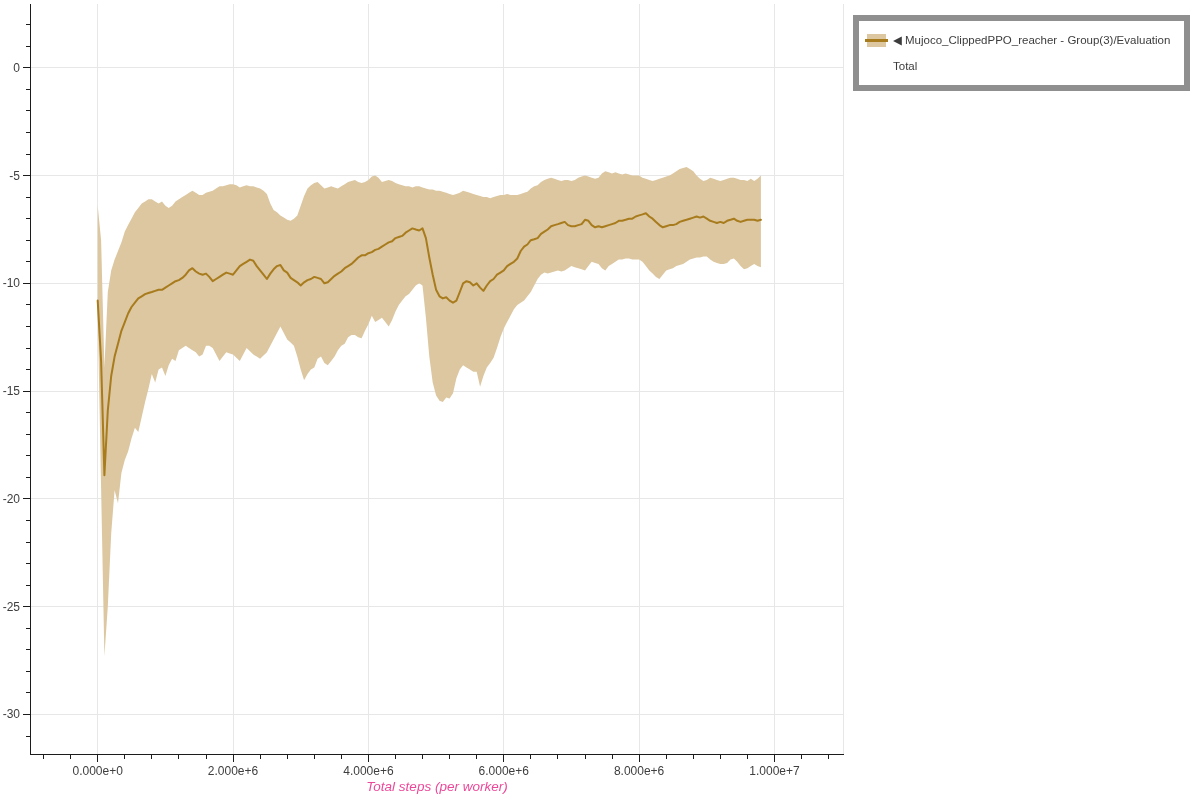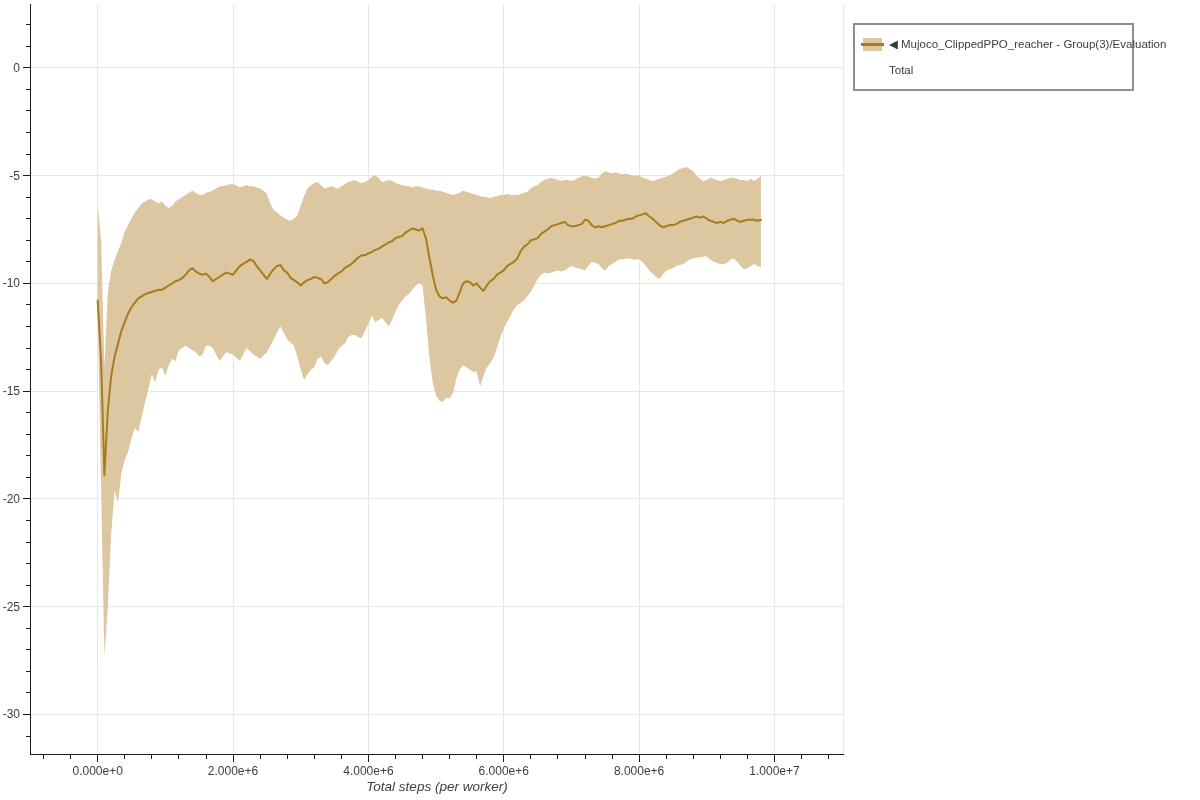--- a/index.html
+++ b/index.html
@@ -8,24 +8,23 @@
     font-family:"Liberation Sans", sans-serif;position:relative;
   }
   .stage{position:absolute;left:0;top:0;width:1200px;height:800px;}
   svg#plot{position:absolute;left:0;top:0;}
   svg text{font-family:"Liberation Sans", sans-serif;font-size:12px;}
   .xaxis-title{
     position:absolute;left:0;top:779px;width:874px;text-align:center;
     font-size:13.5px;font-style:italic;color:#4c4c4c;
   }
   .legend{
-    position:absolute;left:853px;top:15px;width:281px;min-height:63px;
-    background:#ffffff;border:2px solid #737373;box-sizing:border-box;
+    position:absolute;left:853px;top:15px;width:337px;min-height:63px;
+    background:#ffffff;border:6px solid #737373;box-sizing:border-box;
     padding:6px 8px;
-    margin-top:8px;
   }
   .legend-entry{display:flex;align-items:flex-start;cursor:pointer;}
   .swatch{
     position:relative;width:19px;height:13px;margin-top:7px;flex:0 0 auto;
   }
   .swatch-line{
     position:absolute;left:-2px;right:-2px;top:5px;height:3px;
   }
   .legend-text{
     margin-left:7px;font-size:11.5px;line-height:26px;color:#3c3c3c;
@@ -138,21 +137,21 @@
         <text x="20" y="71.8" text-anchor="end" fill="#3e3e3e">0</text>
         <text x="20" y="179.6" text-anchor="end" fill="#3e3e3e">-5</text>
         <text x="20" y="287.3" text-anchor="end" fill="#3e3e3e">-10</text>
         <text x="20" y="395.1" text-anchor="end" fill="#3e3e3e">-15</text>
         <text x="20" y="502.9" text-anchor="end" fill="#3e3e3e">-20</text>
         <text x="20" y="610.6" text-anchor="end" fill="#3e3e3e">-25</text>
         <text x="20" y="718.4" text-anchor="end" fill="#3e3e3e">-30</text>
       </g>
   </svg>
 
-  <div class="xaxis-title" style="color: #404040;">Total steps (per worker)</div>
+  <div class="xaxis-title" style="color: #ec4899;">Total steps (per worker)</div>
 
   <div class="legend" style="border-color: rgb(143, 143, 143);">
     <div class="legend-entry">
       <div class="swatch" style="background: rgb(220, 199, 160);">
         <div class="swatch-line" style="background: rgb(168, 123, 29);"></div>
       </div>
       <div class="legend-text" style="color: rgb(60, 60, 60);">
         <div>◀ Mujoco_ClippedPPO_reacher - Group(3)/Evaluation</div>
         <div>Total</div>
       </div>

